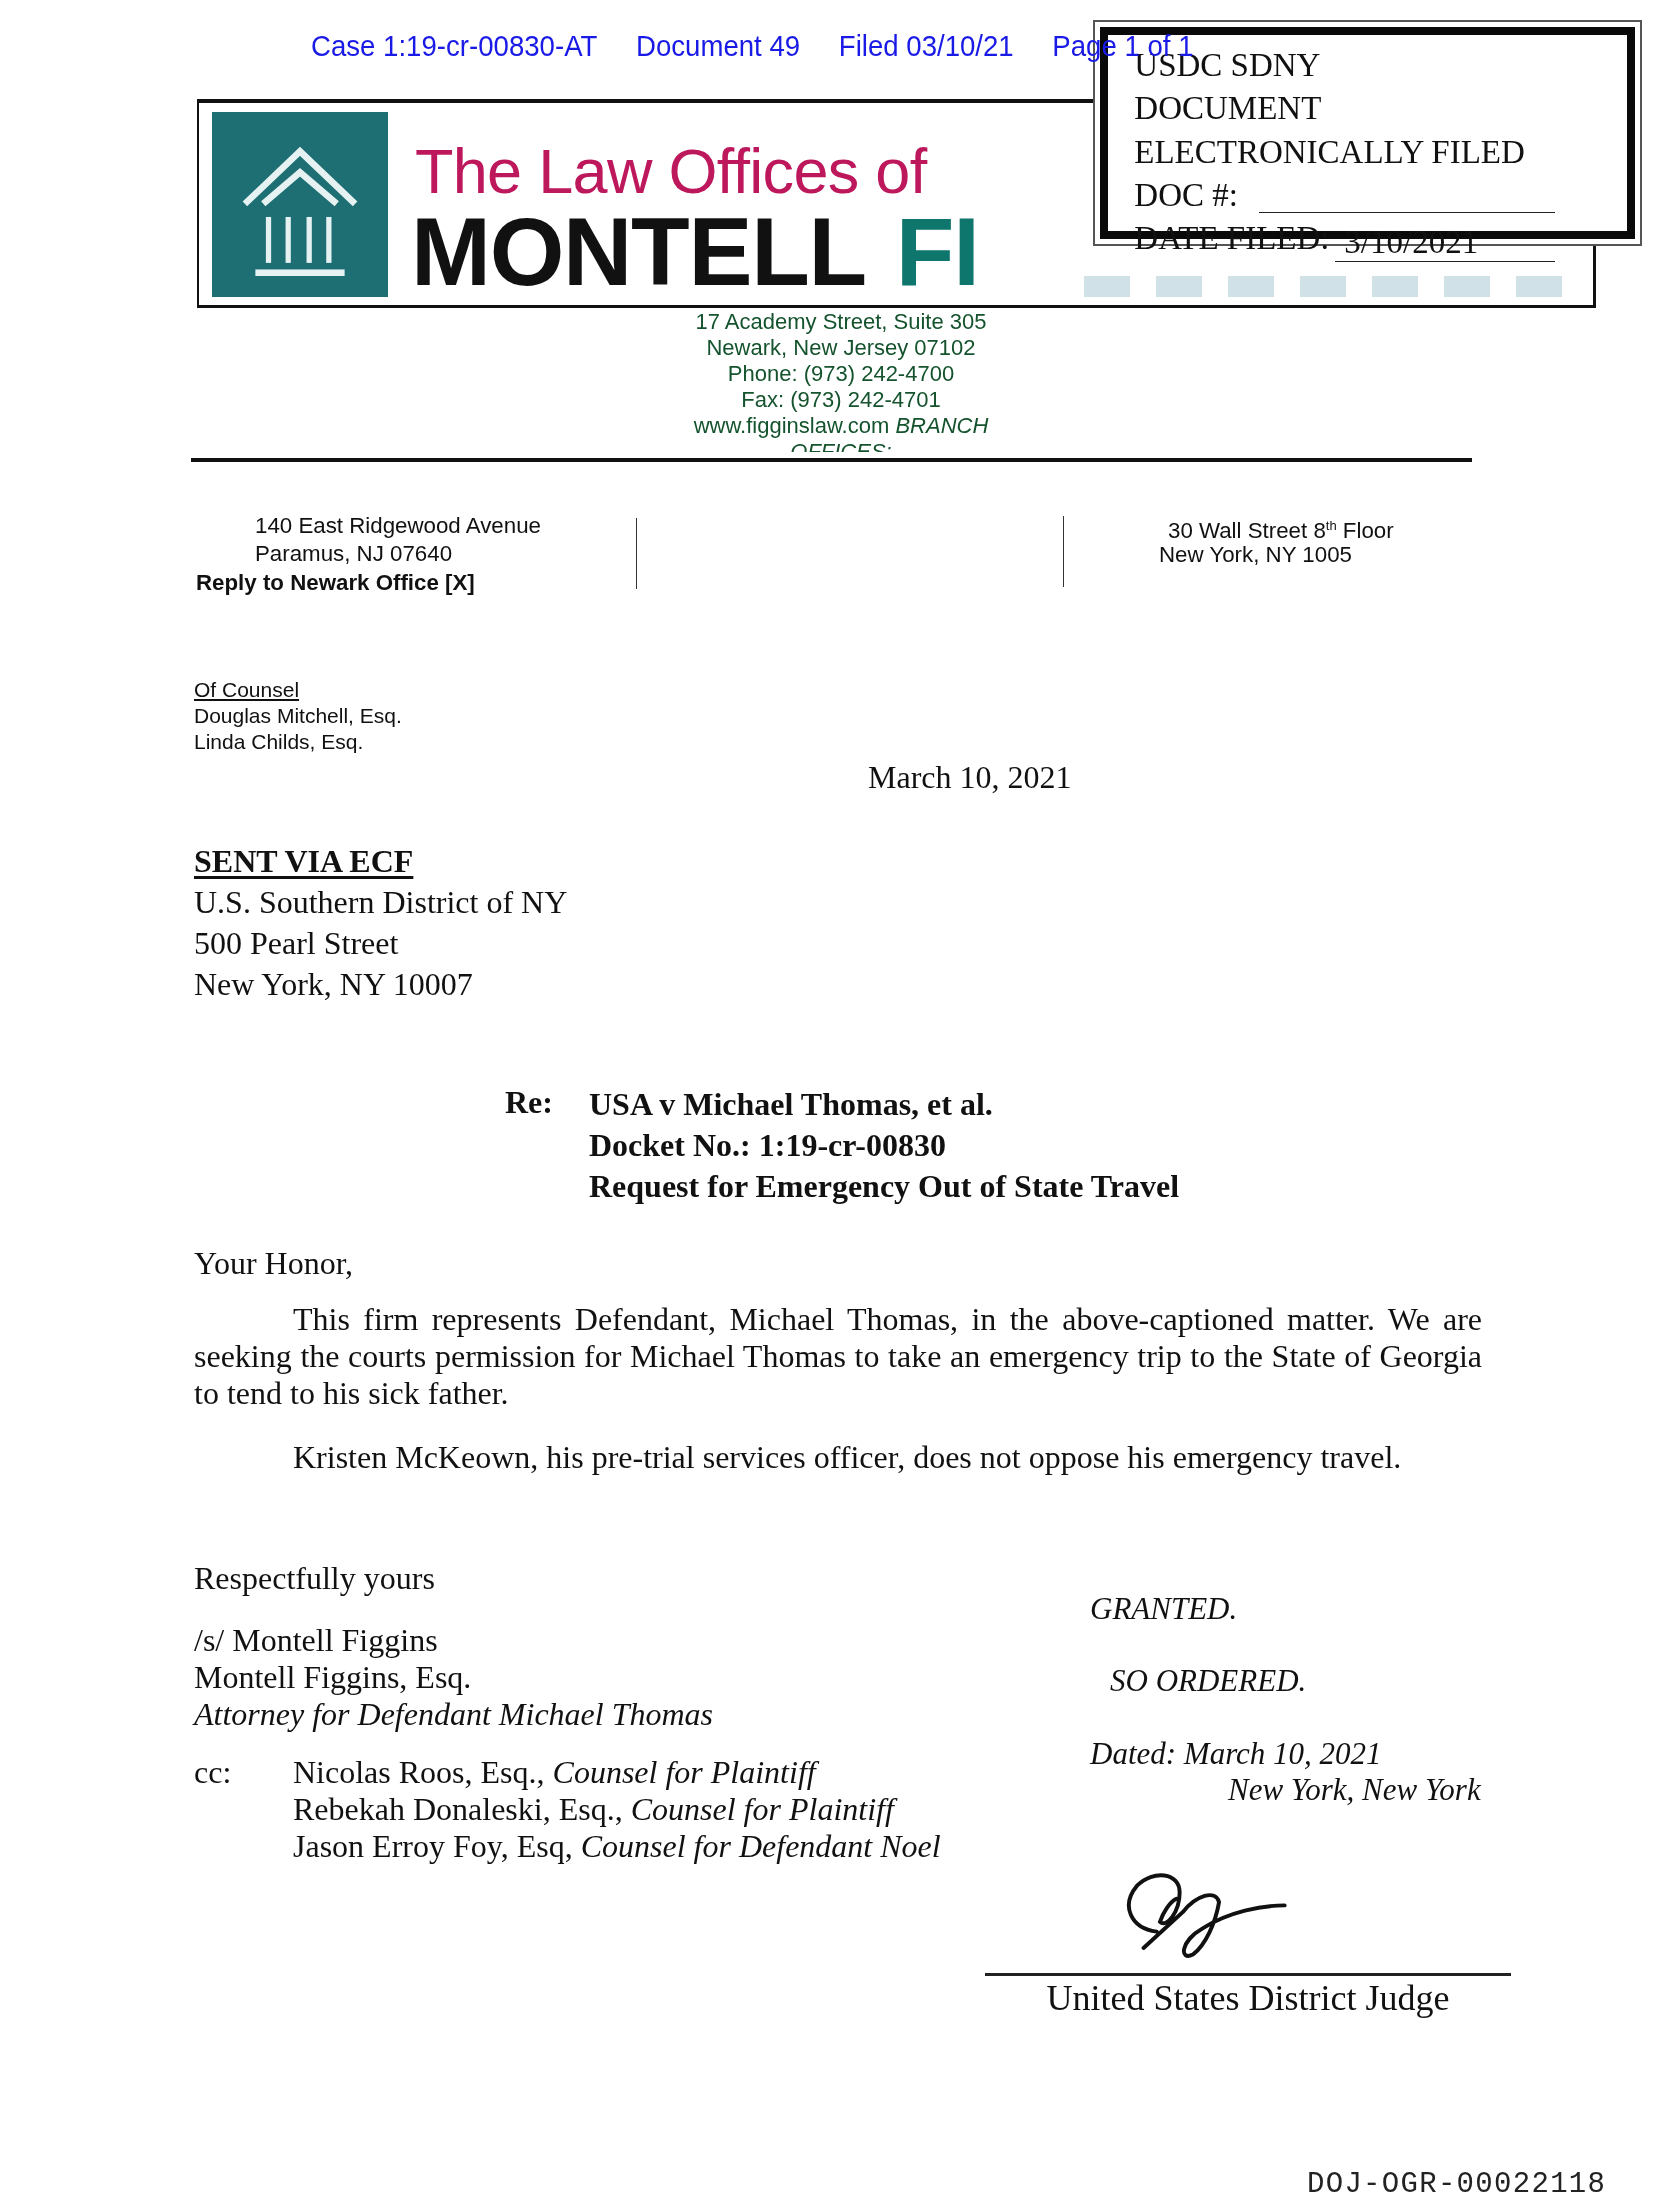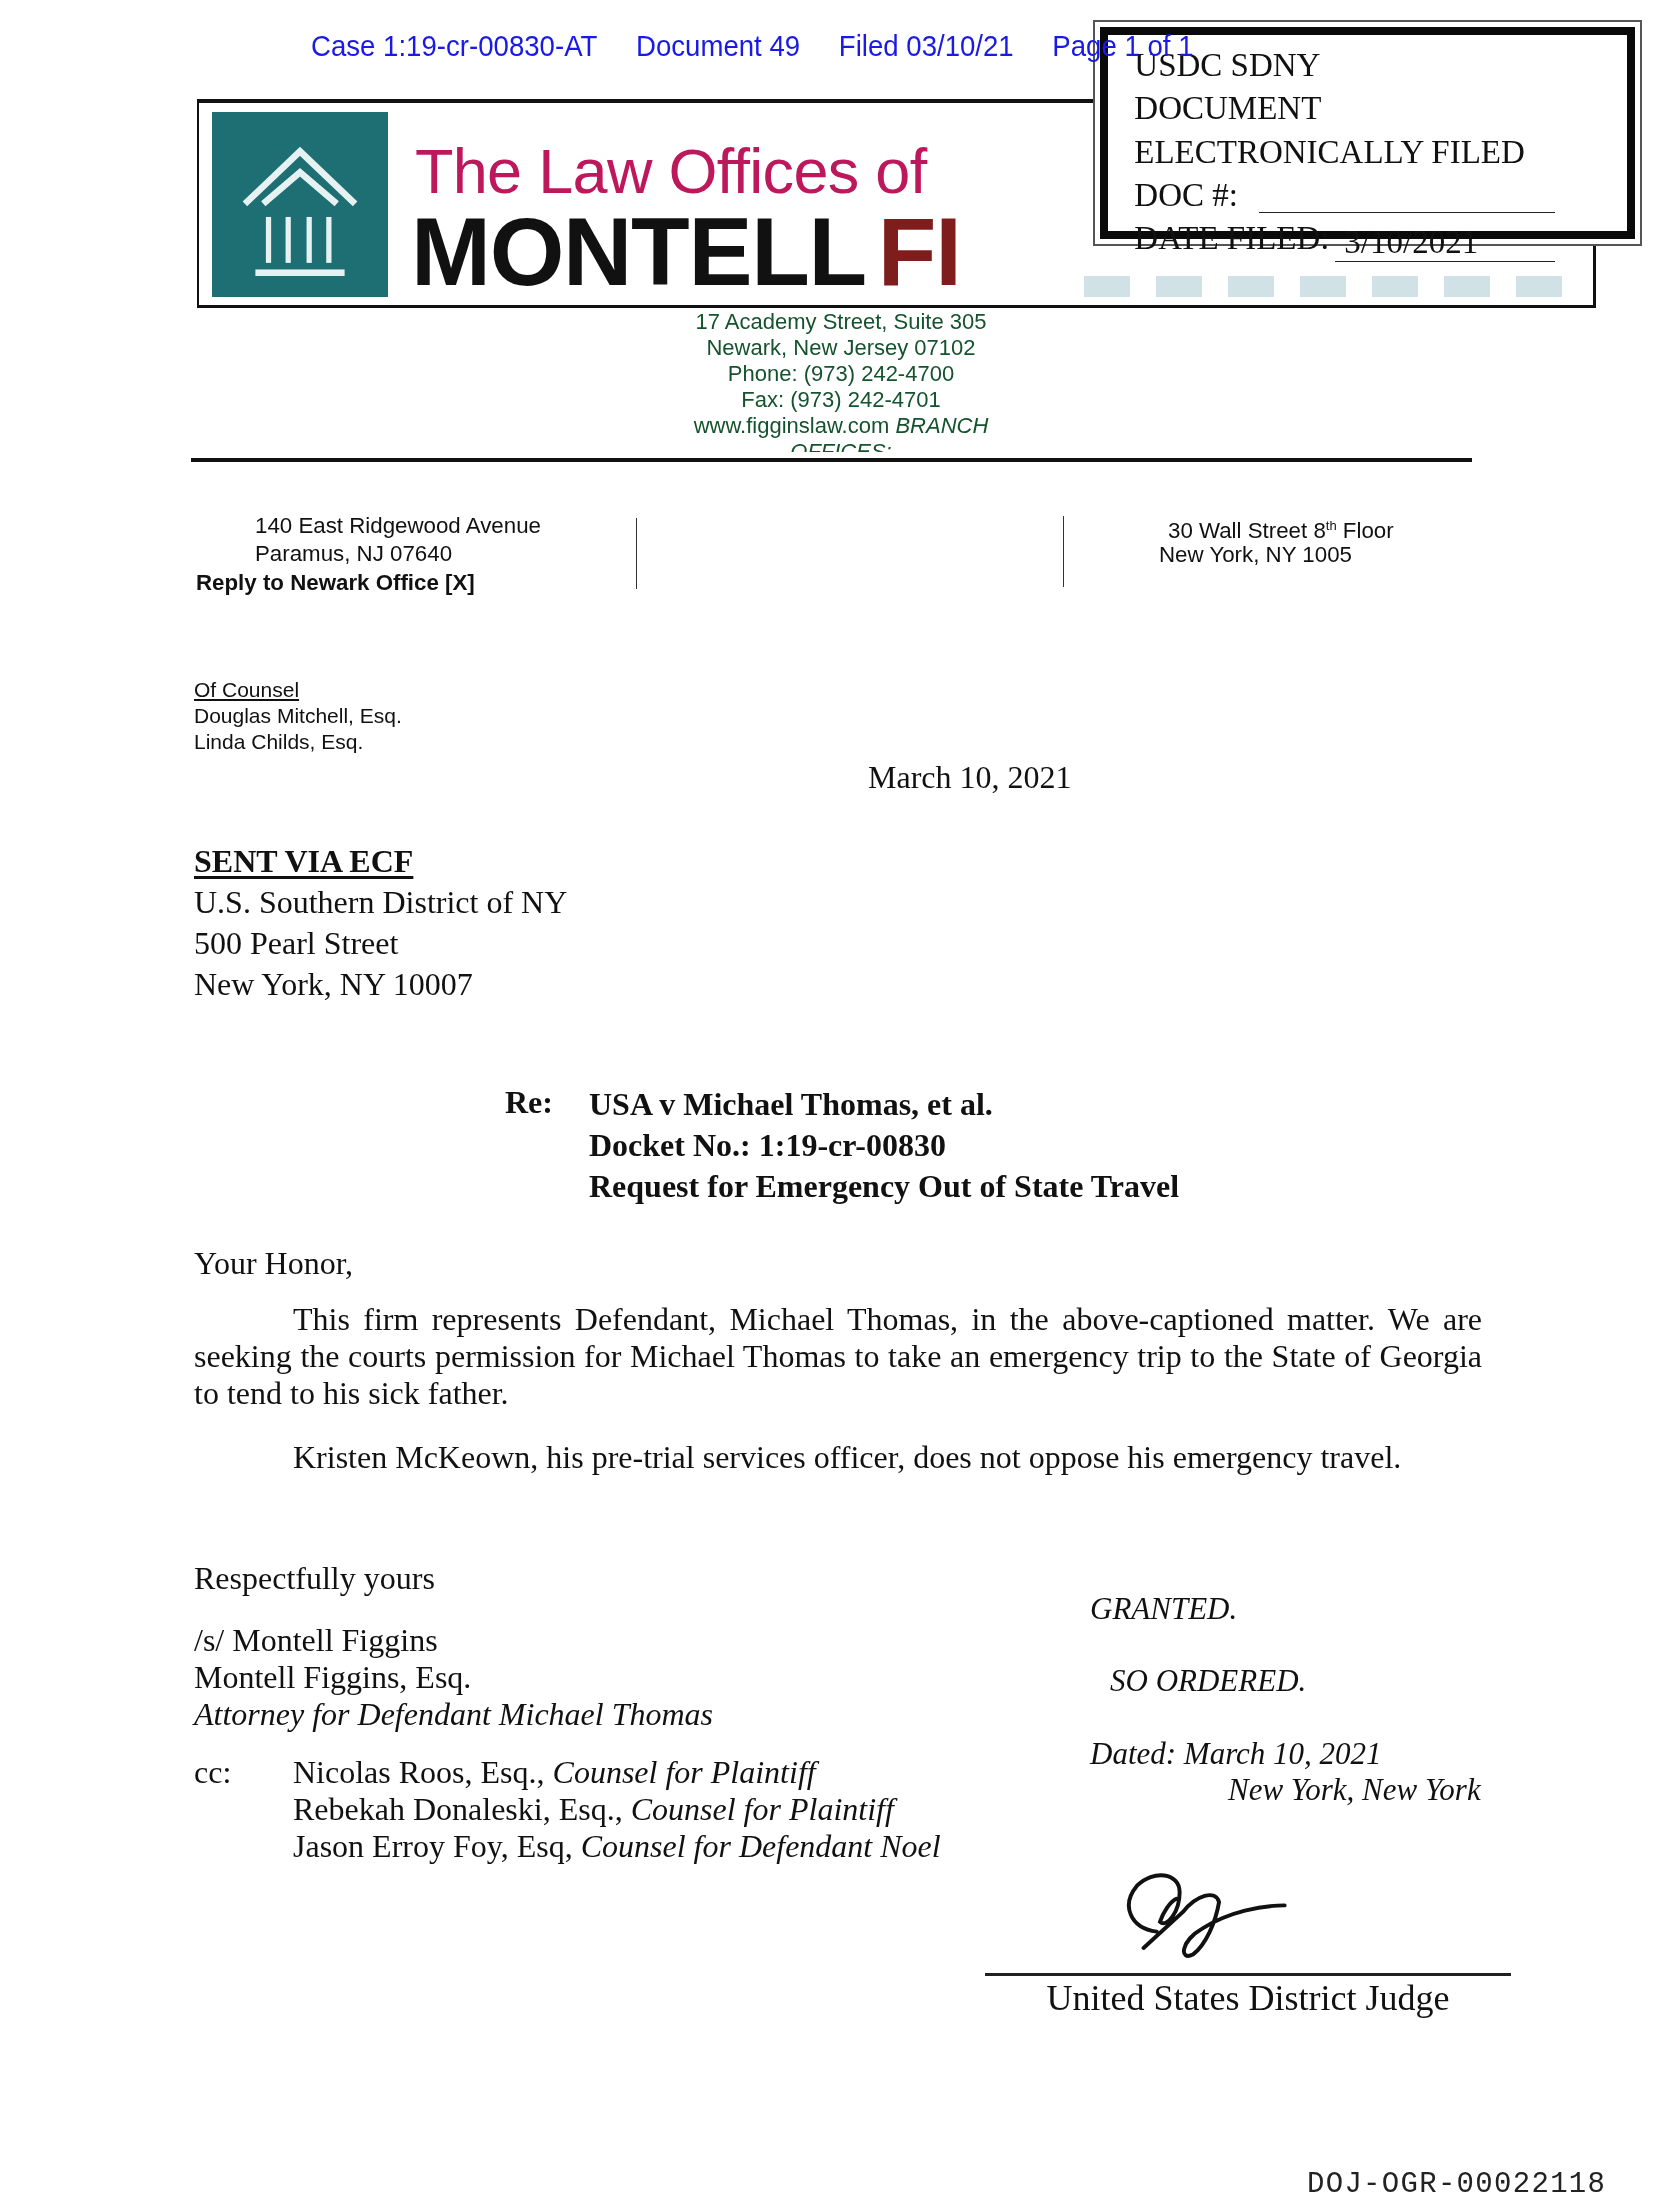--- a/index.html
+++ b/index.html
@@ -14,21 +14,21 @@
   .ecf-header span { margin-right: 42px; }
 
   
   .lh-frame { left: 197px; top: 99px; width: 1399px; height: 209px;
               border-top: 4px solid #111; border-left: 2.6px solid #111; border-right: 3.3px solid #111;
               border-bottom: 3.3px solid #111; box-sizing: border-box; }
   .logo-box { left: 212px; top: 112px; width: 176px; height: 185px; background: #1e6f74; }
   .logo-box svg { width: 100%; height: 100%; }
   .lh-top { left: 415px; top: 135px; font-size: 63px; font-family: "Liberation Sans", sans-serif; color:#be185d; letter-spacing: -0.7px; }
   .lh-name { left: 411px; top: 197px; font-size: 96px; font-weight: bold; font-family: "Liberation Sans", sans-serif; color:#111; letter-spacing: -1.3px; }
-  .lh-name .fi { color: #7f1d1d; margin-left: 12px; }
+  .lh-name .fi { color: #0f766e; margin-left: 30px; }
   .faded-strip { left: 1084px; top: 276px; width: 499px; height: 21px;
                  background: repeating-linear-gradient(90deg, rgba(150,190,200,0.45) 0 46px, transparent 46px 72px); }
 
   
   .stamp { left: 1093px; top: 20px; width: 549px; height: 226px; box-sizing: border-box;
            border: 2.6px solid #555; background: #fff; z-index: 3; }
   .stamp-inner { position: absolute; left: 5.3px; top: 5.3px; right: 5.3px; bottom: 5.3px;
                  border: 8px solid #0a0a0a; box-sizing: border-box; }
   .stamp-line { position: absolute; left: 26px; font-size: 33px; color: #111; white-space: nowrap; }
   .stamp-fill { position: absolute; border-bottom: 1.3px solid #222; }

